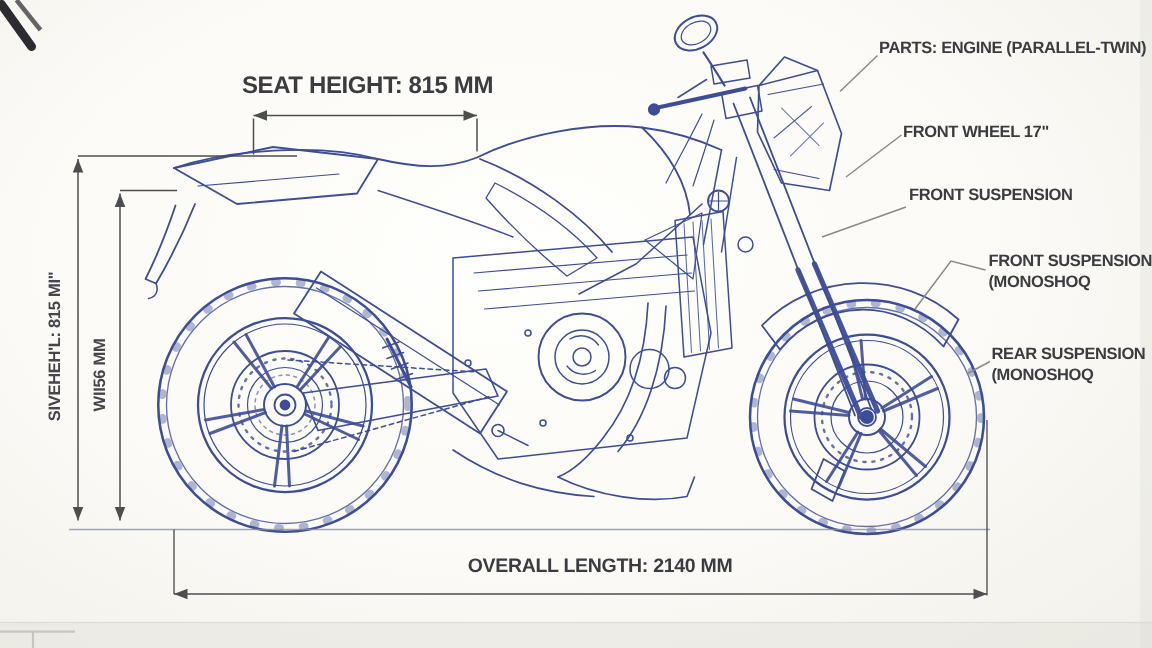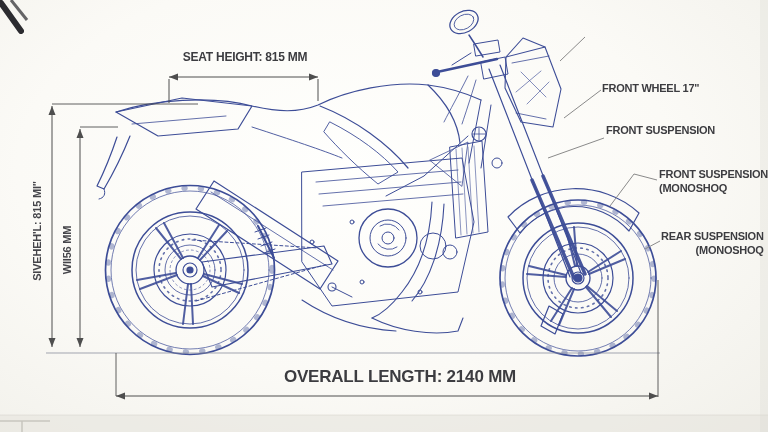--- a/index.html
+++ b/index.html
@@ -12,22 +12,22 @@
     position:absolute;inset:0;
     background:radial-gradient(ellipse at 45% 40%, #fffffd 0%, #fbfaf6 55%, #f1f0ea 100%);
   }
   svg{position:absolute;left:0;top:0;}
   .lbl{
     position:absolute;
     font-weight:600;font-size:11px;line-height:13.5px;
     color:#3c3c40;letter-spacing:-0.25px;white-space:nowrap;
   }
   .lbl .l2{display:block;}
-  .dim{font-size:12px;}
-  .dim-big{font-size:17px;letter-spacing:-0.2px;}
+  .dim{font-size:16px;}
+  .dim-big{font-size:13px;letter-spacing:-0.2px;}
   .center{text-align:center;}
   .vwrap{position:absolute;width:0;height:0;}
   .vlab{
     position:absolute;left:0;top:0;
     transform:translate(-50%,-50%) rotate(-90deg);
     font-weight:600;font-size:11px;color:#45454a;letter-spacing:-0.2px;white-space:nowrap;
   }
 </style>
 </head>
 <body>
@@ -215,36 +215,37 @@
 <div class="lbl dim center" style="left:160px;top:51px;width:170px;">SEAT HEIGHT: 815 MM</div>
 
 <div class="vwrap" style="left:37px;top:231px;">
   <span class="vlab">SIVEHEH'L: 815 MI"</span>
 </div>
 <div class="vwrap" style="left:67px;top:250px;">
   <span class="vlab">WII56 MM</span>
 </div>
 
 <div class="lbl" style="left:586px;top:26px;">
+  <span>PARTS: ENGINE (PARALLEL-TWIN)</span>
 </div>
 
 <div class="lbl" style="left:602px;top:82px;">
   <span>FRONT WHEEL 17"</span>
 </div>
 
 <div class="lbl" style="left:606px;top:124px;">
   <span>FRONT SUSPENSION</span>
 </div>
 
 <div class="lbl" style="left:659px;top:168px;">
   <span>FRONT SUSPENSION</span>
   <span class="l2">(MONOSHOQ</span>
 </div>
 
-<div class="lbl" style="left:661px;top:230px;text-align:right;">
+<div class="lbl" style="left:661px;top:230px;">
   <span>REAR SUSPENSION</span>
   <span class="l2">(MONOSHOQ</span>
 </div>
 
 <div class="lbl dim-big center" style="left:250px;top:370px;width:300px;">OVERALL LENGTH: 2140 MM</div>
 
 
 </div>
 
 </body></html>

